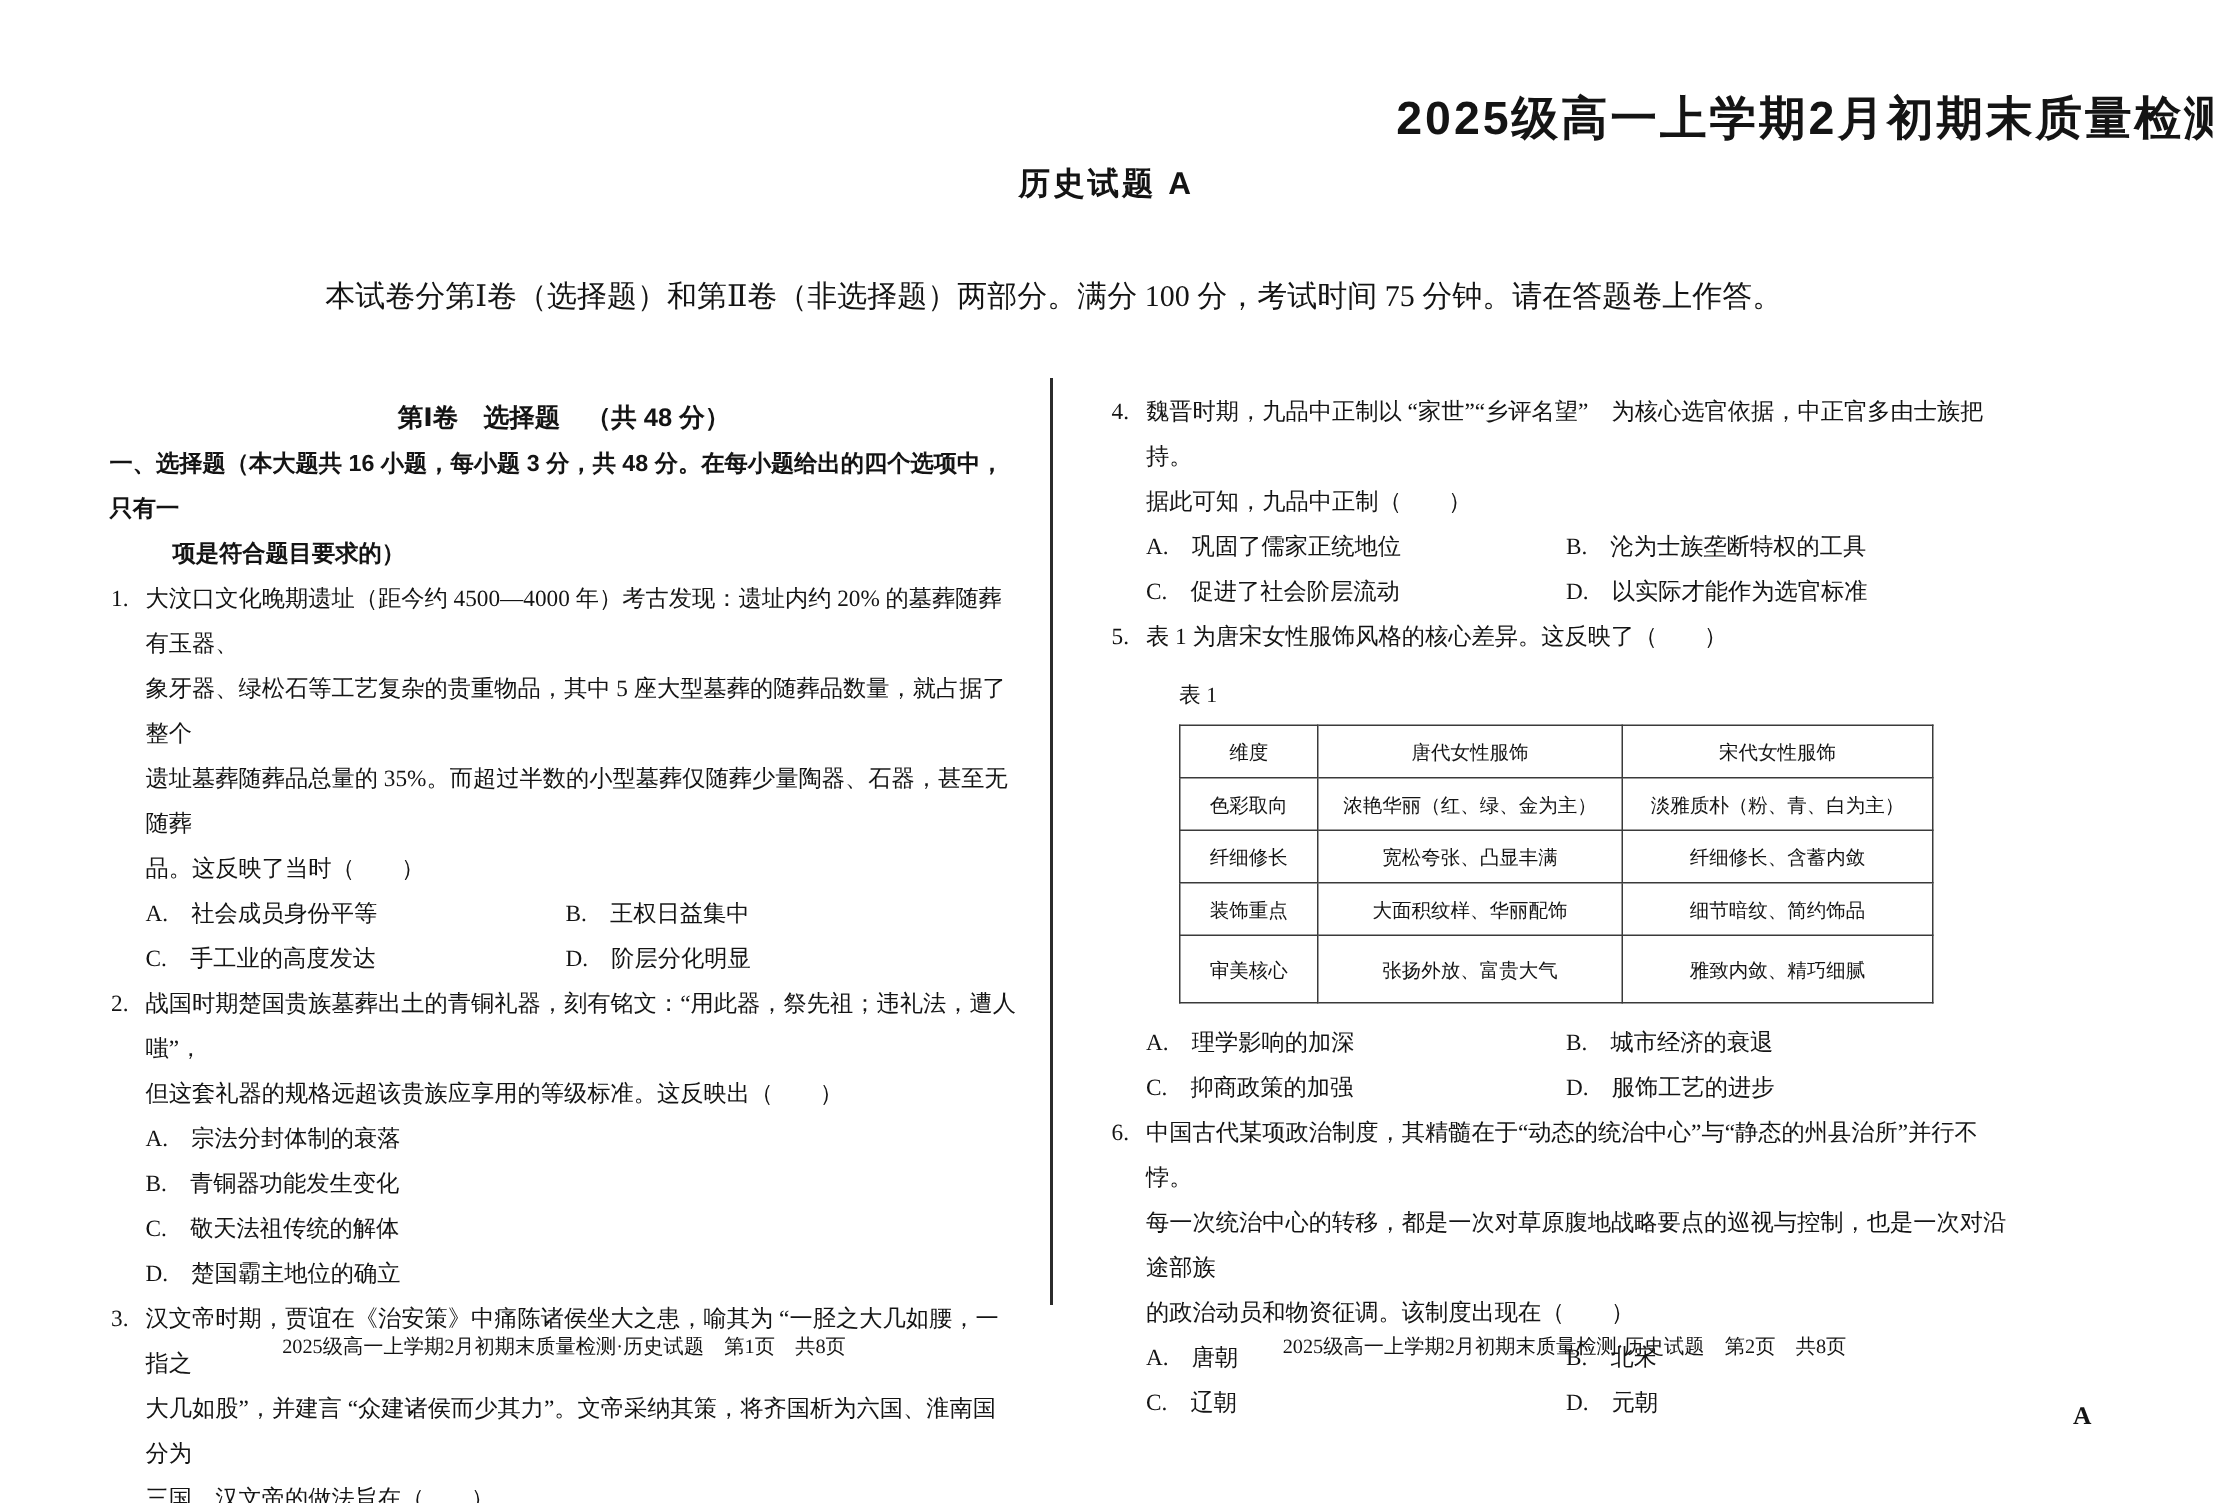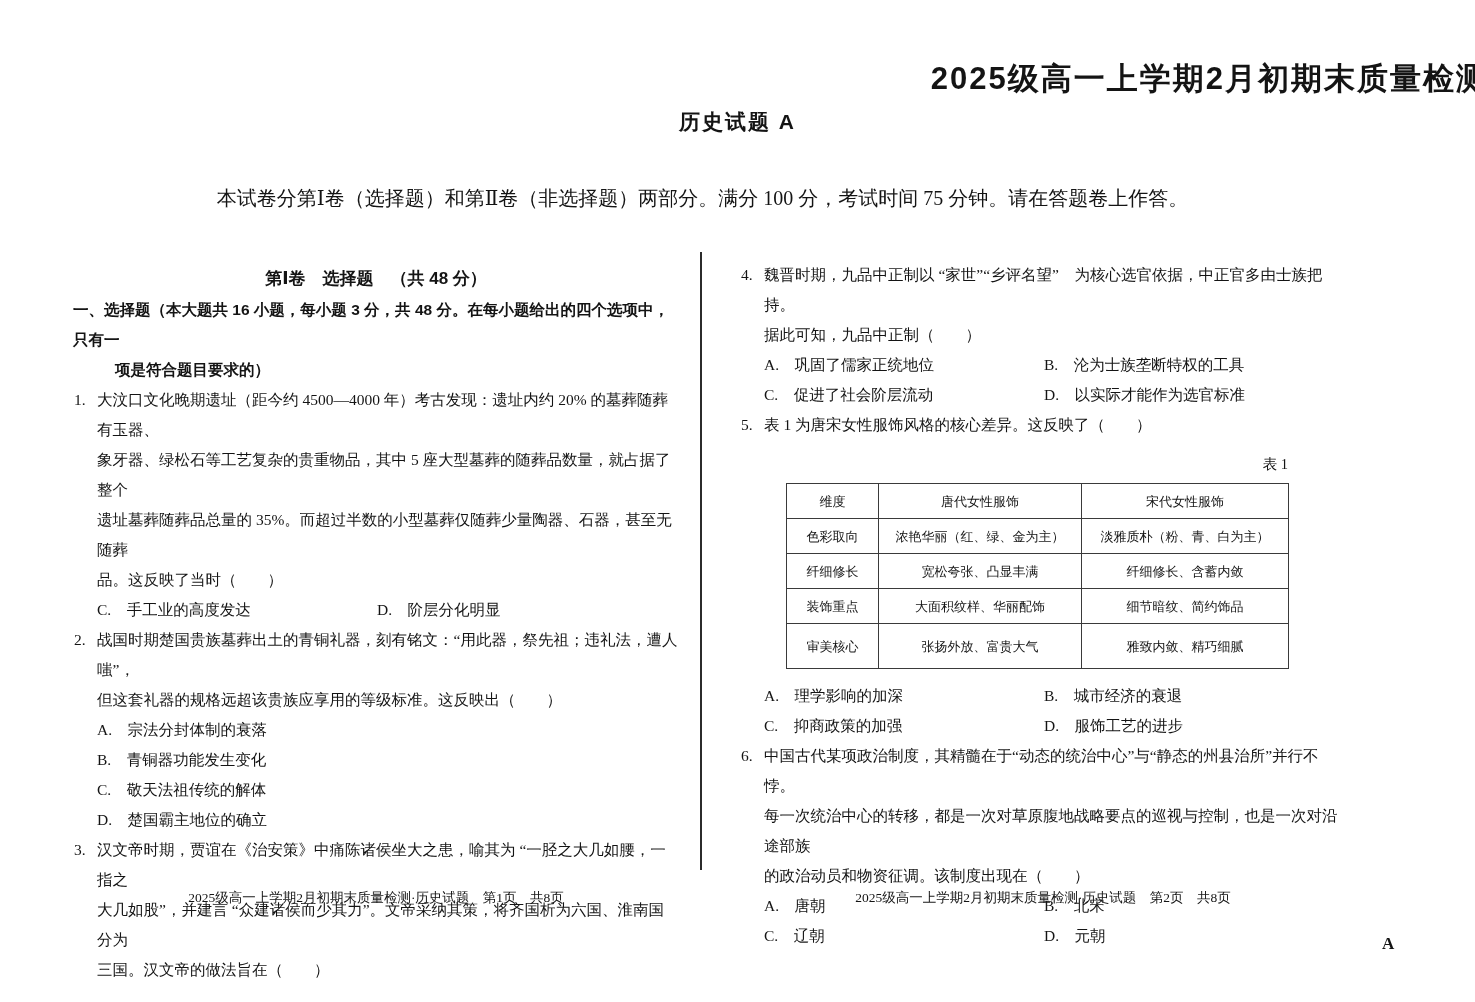--- a/index.html
+++ b/index.html
@@ -42,21 +42,21 @@
   }
   .intro.l2 { padding-left:42px; }
   .question { position:relative; padding-left:24px; }
   .qnum { position:absolute; left:1px; top:0; }
   .stem-line { white-space:normal; }
   .opt-row { display:flex; }
   .opt { white-space:pre-wrap; }
   .opt-first { width:280px; flex:none; }
   .opt-stack { white-space:pre-wrap; }
   .tbl-caption {
-    width:502px; margin:11px 0 0 22px; text-align:right;
+    width:502px; margin:11px 0 0 22px; text-align:left;
     line-height:26px; font-size:14.5px;
   }
   table.tbl {
     border-collapse:collapse; table-layout:fixed;
     width:502px; margin:6px 0 12px 22px;
     font-size:13px; line-height:17px;
   }
   .tbl td {
     border:1.5px solid #3a3a3a; text-align:center;
     padding:2px 4px; vertical-align:middle;
@@ -88,20 +88,24 @@
     <div class="section-title">第Ⅰ卷　选择题　（共 48 分）</div>
     <div class="intro l1">一、选择题（本大题共 16 小题，每小题 3 分，共 48 分。在每小题给出的四个选项中，只有一</div>
     <div class="intro l2">项是符合题目要求的）</div>
 
     <div class="question">
       <span class="qnum">1.</span>
       <div class="stem-line">大汶口文化晚期遗址（距今约 4500—4000 年）考古发现：遗址内约 20% 的墓葬随葬有玉器、</div>
       <div class="stem-line">象牙器、绿松石等工艺复杂的贵重物品，其中 5 座大型墓葬的随葬品数量，就占据了整个</div>
       <div class="stem-line">遗址墓葬随葬品总量的 35%。而超过半数的小型墓葬仅随葬少量陶器、石器，甚至无随葬</div>
       <div class="stem-line">品。这反映了当时（　　）</div>
+      <div class="opt-row">
+        <span class="opt opt-first">A.　社会成员身份平等</span>
+        <span class="opt">B.　王权日益集中</span>
+      </div>
       <div class="opt-row">
         <span class="opt opt-first">C.　手工业的高度发达</span>
         <span class="opt">D.　阶层分化明显</span>
       </div>
     </div>
 
     <div class="question">
       <span class="qnum">2.</span>
       <div class="stem-line">战国时期楚国贵族墓葬出土的青铜礼器，刻有铭文：“用此器，祭先祖；违礼法，遭人嗤”，</div>
       <div class="stem-line">但这套礼器的规格远超该贵族应享用的等级标准。这反映出（　　）</div>

